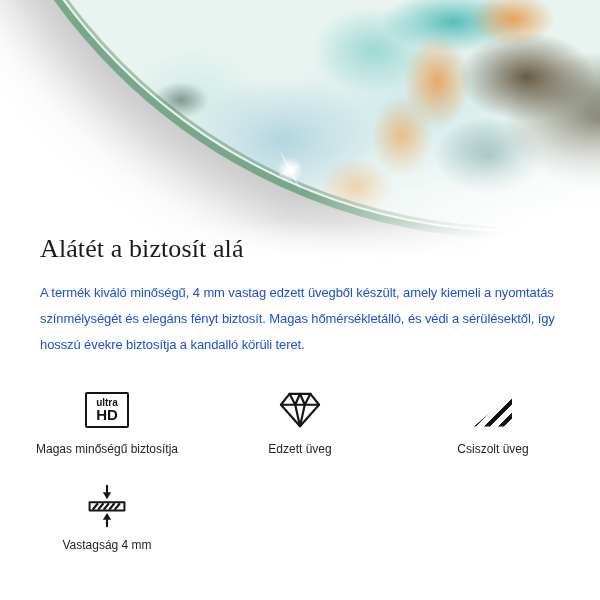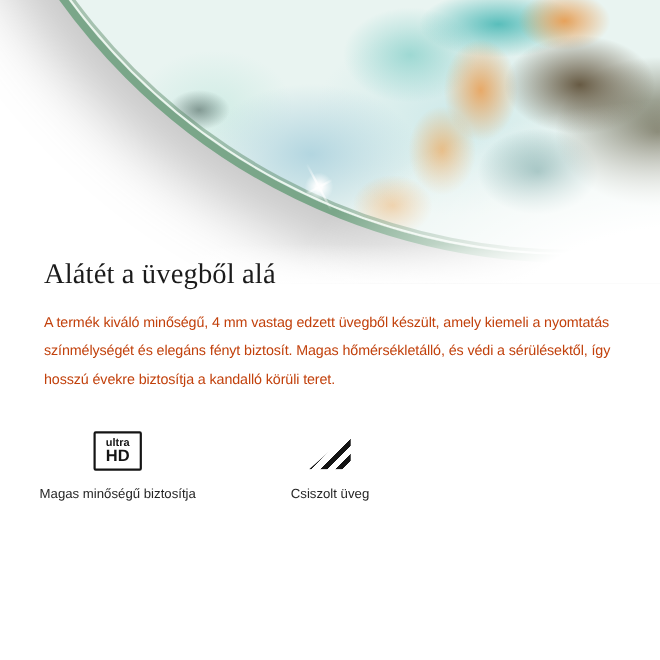--- a/index.html
+++ b/index.html
@@ -68,21 +68,21 @@
     position:absolute;top:0;left:0;width:600px;height:600px;
     padding:234px 40px 0 40px;box-sizing:border-box;z-index:2;
   }
   h1.title{
     margin:0;font-family:"Liberation Serif", serif;font-weight:400;
     font-size:26px;line-height:29px;color:#1b1b1b;letter-spacing:0.1px;
   }
   h1.title span{display:block;}
   p.desc{
     margin:17px 0 0 0;width:527px;
-    font-size:13px;line-height:26px;color:#c2410c;letter-spacing:-0.1px;
+    font-size:13px;line-height:26px;color:#1d4ed8;letter-spacing:-0.1px;
   }
 
   
   .features{
     margin-top:29px;width:520px;
     display:grid;grid-template-columns:repeat(3,134px);
     justify-content:space-between;row-gap:27px;
   }
   .feature{display:flex;flex-direction:column;align-items:center;}
   .icon-wrap{height:46px;display:flex;align-items:center;justify-content:center;}
@@ -116,43 +116,67 @@
     <div class="disc"></div>
     <div class="hero-fade"></div>
     <div class="sparkle">
       <div class="ray-v"></div>
       <div class="ray-h"></div>
     </div>
   </div>
 
   <div class="content">
     <h1 class="title">
-      <span>Alátét a üvegből alá</span>
+      <span>Alátét a biztosít alá</span>
     </h1>
 
     <p class="desc">A termék kiváló minőségű, 4 mm vastag edzett üvegből készült, amely kiemeli a nyomtatás színmélységét és elegáns fényt biztosít. Magas hőmérsékletálló, és védi a sérülésektől, így hosszú évekre biztosítja a kandalló körüli teret.</p>
 
     <div class="features">
 
 
       <div class="feature">
         <div class="icon-wrap">
           <div class="uhd-box">
             <div class="uhd-top">ultra</div>
             <div class="uhd-bottom">HD</div>
           </div>
         </div>
         <div class="label">Magas minőségű biztosítja</div>
       </div>
 
 
+      <div class="feature">
+        <div class="icon-wrap">
+          <svg width="46" height="40" viewBox="0 0 48 42">
+            <path d="M13 4 H35 L44 15.5 L24 38 L4 15.5 Z"></path>
+            <path d="M4 15.5 H44"></path>
+            <path d="M13 4 L19 15.5 L24 4 L29 15.5 L35 4"></path>
+            <path d="M19 15.5 L24 38 L29 15.5"></path>
+          </svg>
+        </div>
+        <div class="label">Edzett üveg</div>
+      </div>
 
       <div class="feature">
         <div class="icon-wrap">
           <div class="stripes"></div>
         </div>
         <div class="label">Csiszolt üveg</div>
       </div>
 
+      <div class="feature">
+        <div class="icon-wrap">
+          <svg width="44" height="46" viewBox="0 0 48 48">
+            <rect x="5" y="20" width="38" height="9" stroke-width="2.2"></rect>
+            <path d="M9 27.2 L13.5 21.8 M15 27.2 L19.5 21.8 M21 27.2 L25.5 21.8 M27 27.2 L31.5 21.8 M33 27.2 L37.5 21.8" stroke-width="2.4"></path>
+            <path d="M24 2 V9"></path>
+            <polygon points="19.5,9 28.5,9 24,16.5" fill="#161616" stroke="none"></polygon>
+            <path d="M24 46 V39"></path>
+            <polygon points="19.5,39 28.5,39 24,31.5" fill="#161616" stroke="none"></polygon>
+          </svg>
+        </div>
+        <div class="label">Vastagság 4 mm</div>
+      </div>
 
     </div>
   </div>
 </div>
 
 </body></html>

